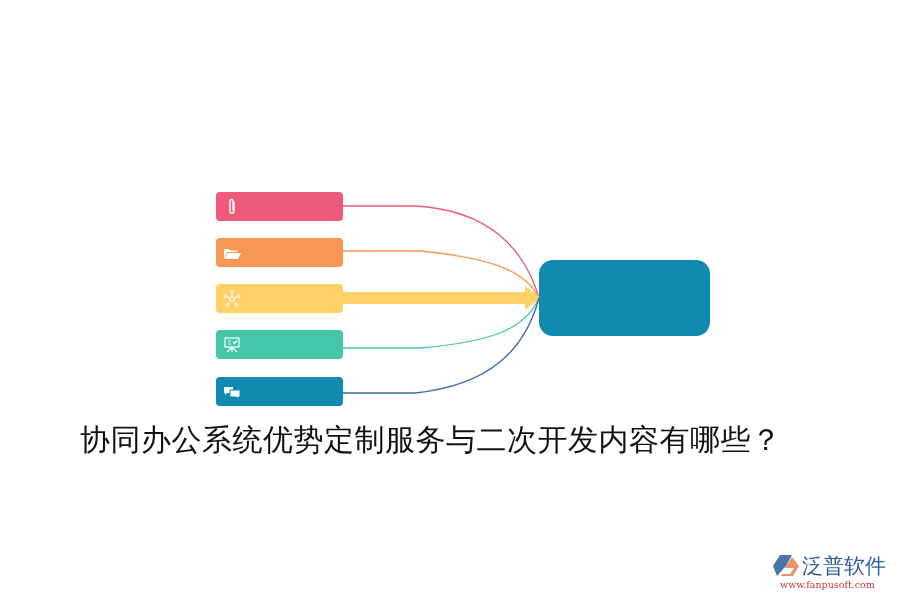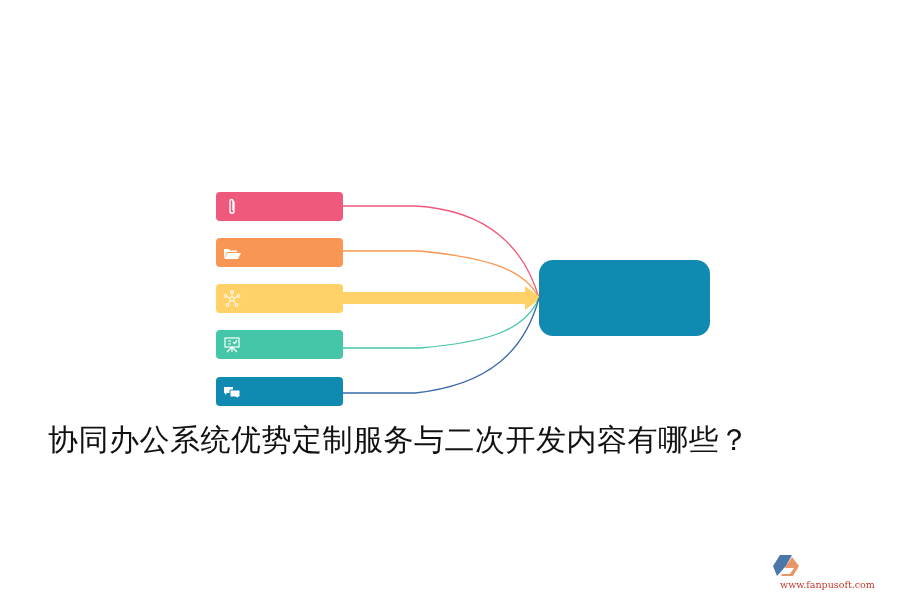--- a/index.html
+++ b/index.html
@@ -1,21 +1,21 @@
 <!DOCTYPE html>
 <html><head>
   <meta charset="utf-8">
   <style>
     html, body { margin: 0; padding: 0; background: #ffffff; }
     body { width: 900px; height: 600px; position: relative; overflow: hidden; font-family: "DejaVu Serif", "Liberation Serif", serif; }
     .node { position: absolute; left: 216px; width: 127px; height: 29px; border-radius: 4px; }
     .node .icon { position: absolute; left: 6px; top: 5px; width: 20px; height: 20px; }
     .center-node { position: absolute; left: 539px; top: 260px; width: 171px; height: 76px; border-radius: 14px; background: #118ab2; }
     svg.links { position: absolute; left: 0; top: 0; width: 900px; height: 600px; }
-    .title { position: absolute; left: 48px; top: 420px; font-size: 30px; color: #111; letter-spacing: 0.5px; white-space: nowrap; font-family: "DejaVu Serif", serif; }
+    .title { position: absolute; left: 80px; top: 420px; font-size: 30px; color: #111; letter-spacing: 0.5px; white-space: nowrap; font-family: "DejaVu Serif", serif; }
     .logo { position: absolute; left: 770px; top: 552px; width: 125px; height: 40px; }
     .logo .brand { position: absolute; left: 32px; top: 0; font-size: 21px; color: #2f5f96; font-family: "DejaVu Sans", sans-serif; white-space: nowrap; }
     .logo .url { position: absolute; left: 10px; top: 27px; font-size: 9.5px; color: #c0392b; font-family: "DejaVu Serif", serif; white-space: nowrap; }
     .logo .mark { position: absolute; left: 2px; top: 2px; width: 28px; height: 24px; }
   </style>
 </head>
 <body>
 
 <svg class="links" viewBox="0 0 900 600">
 
@@ -92,14 +92,15 @@
 <div class="title">协同办公系统优势定制服务与二次开发内容有哪些？</div>
 
 <div class="logo">
   <span class="mark">
     <svg width="28" height="24" viewBox="0 0 28 24">
         <path d="M8 1 L20 1 L14 12 L5 22 L1 12 Z" fill="#4a76a8"></path>
         <path d="M14 12 L20 3 L27 12 L21 22 L9 22 Z" fill="#e8956a"></path>
         <path d="M12 14 L22 14 L18 20 L9 20 Z" fill="#fff"></path>
       </svg>
   </span>
+  <span class="brand">泛普软件</span>
   <span class="url">www.fanpusoft.com</span>
 </div>
 
 </body></html>

